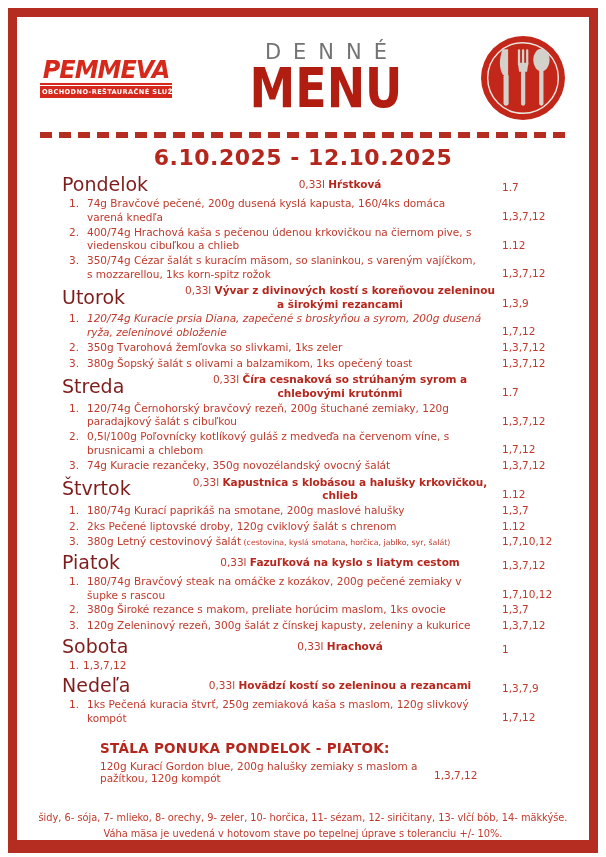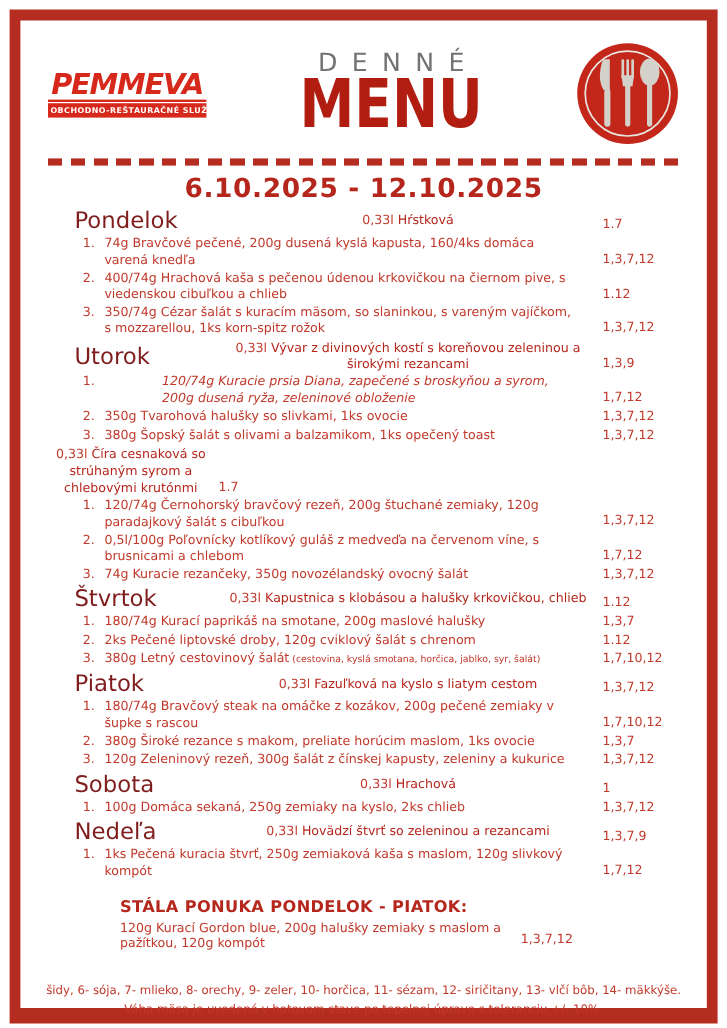--- a/index.html
+++ b/index.html
@@ -27,27 +27,27 @@
 
   .date{ text-align:center;font-size:22px;font-weight:bold;color:#b5271d;margin-top:7px;letter-spacing:.5px;}
 
   
   .menu{padding:4px 8px 0 18px;}
   .day{margin-bottom:2px;}
   .day-head{display:grid;grid-template-columns:138px 1fr 74px;align-items:center;column-gap:4px;}
   .day-name{font-size:19px;color:#7f1d1d;padding-left:22px;line-height:1.15;}
   .soup{text-align:center;font-size:10.5px;line-height:1.3;}
   .soup-size{font-weight:normal;}
-  .soup-name{font-weight:normal;color:#b5271d;margin-top:16px;}
+  .soup-name{font-weight:bold;color:#b5271d;margin-top:16px;}
   .allerg{font-size:10.5px;align-self:end;line-height:1.3;padding-bottom:1px;}
   .item{display:grid;grid-template-columns:15px 1fr 74px;column-gap:4px;padding-left:24px;
         font-size:10.5px;line-height:1.32;margin-top:1px;}
   .item-num{text-align:right;}
   .item-text{padding-left:4px;padding-right:14px;}
-  .item-text.italic{font-style:italic;margin-left:48px;}
+  .item-text.italic{font-style:italic;}
   .note{font-size:7.8px;}
 
   
   .stala{margin:14px 0 0 78px;}
   .stala-title{font-size:13.5px;font-weight:bold;color:#b5271d;letter-spacing:.3px;}
   .stala-row{display:grid;grid-template-columns:1fr 150px;font-size:10.5px;margin-top:4px;max-width:500px;}
 
   
   .footer{margin-top:26px;text-align:center;font-size:9.8px;line-height:1.62;color:#c0392b;}
 </style>
@@ -124,31 +124,32 @@
       </div>
       <div class="allerg">1,3,9</div>
     </div>
   <div class="item">
     <div class="item-num">1.</div>
     <div class="item-text italic"><span class="t">120/74g Kuracie prsia Diana, zapečené s broskyňou a syrom, 200g dusená ryža, zeleninové obloženie</span><span class="note"></span></div>
     <div class="allerg">1,7,12</div>
   </div>
           <div class="item">
     <div class="item-num">2.</div>
-    <div class="item-text"><span class="t">350g Tvarohová halušky so slivkami, 1ks ovocie</span><span class="note"></span></div>
+    <div class="item-text"><span class="t">350g Tvarohová žemľovka so slivkami, 1ks zeler</span><span class="note"></span></div>
     <div class="allerg">1,3,7,12</div>
   </div>
           <div class="item">
     <div class="item-num">3.</div>
     <div class="item-text"><span class="t">380g Šopský šalát s olivami a balzamikom, 1ks opečený toast</span><span class="note"></span></div>
     <div class="allerg">1,3,7,12</div>
   </div>
         </section>
         <section class="day">
     <div class="day-head">
+      <div class="day-name">Streda</div>
       <div class="soup">
         <span class="soup-size">0,33l </span>
         <span class="soup-name">Číra cesnaková so strúhaným syrom a chlebovými krutónmi</span>
       </div>
       <div class="allerg">1.7</div>
     </div>
   <div class="item">
     <div class="item-num">1.</div>
     <div class="item-text"><span class="t">120/74g Černohorský bravčový rezeň, 200g štuchané zemiaky, 120g paradajkový šalát s cibuľkou</span><span class="note"></span></div>
     <div class="allerg">1,3,7,12</div>
@@ -218,30 +219,29 @@
     <div class="day-head">
       <div class="day-name">Sobota</div>
       <div class="soup">
         <span class="soup-size">0,33l </span>
         <span class="soup-name">Hrachová</span>
       </div>
       <div class="allerg">1</div>
     </div>
   <div class="item">
     <div class="item-num">1.</div>
-    <div class="item-text"><span class="t">100g Domáca sekaná, 250g zemiaky na kyslo, 2ks chlieb</span><span class="note"></span></div>
     <div class="allerg">1,3,7,12</div>
   </div>
         </section>
         <section class="day">
     <div class="day-head">
       <div class="day-name">Nedeľa</div>
       <div class="soup">
         <span class="soup-size">0,33l </span>
-        <span class="soup-name">Hovädzí štvrť so zeleninou a rezancami</span>
+        <span class="soup-name">Hovädzí kostí so zeleninou a rezancami</span>
       </div>
       <div class="allerg">1,3,7,9</div>
     </div>
   <div class="item">
     <div class="item-num">1.</div>
     <div class="item-text"><span class="t">1ks Pečená kuracia štvrť, 250g zemiaková kaša s maslom, 120g slivkový kompót</span><span class="note"></span></div>
     <div class="allerg">1,7,12</div>
   </div>
         </section>
       </div>

